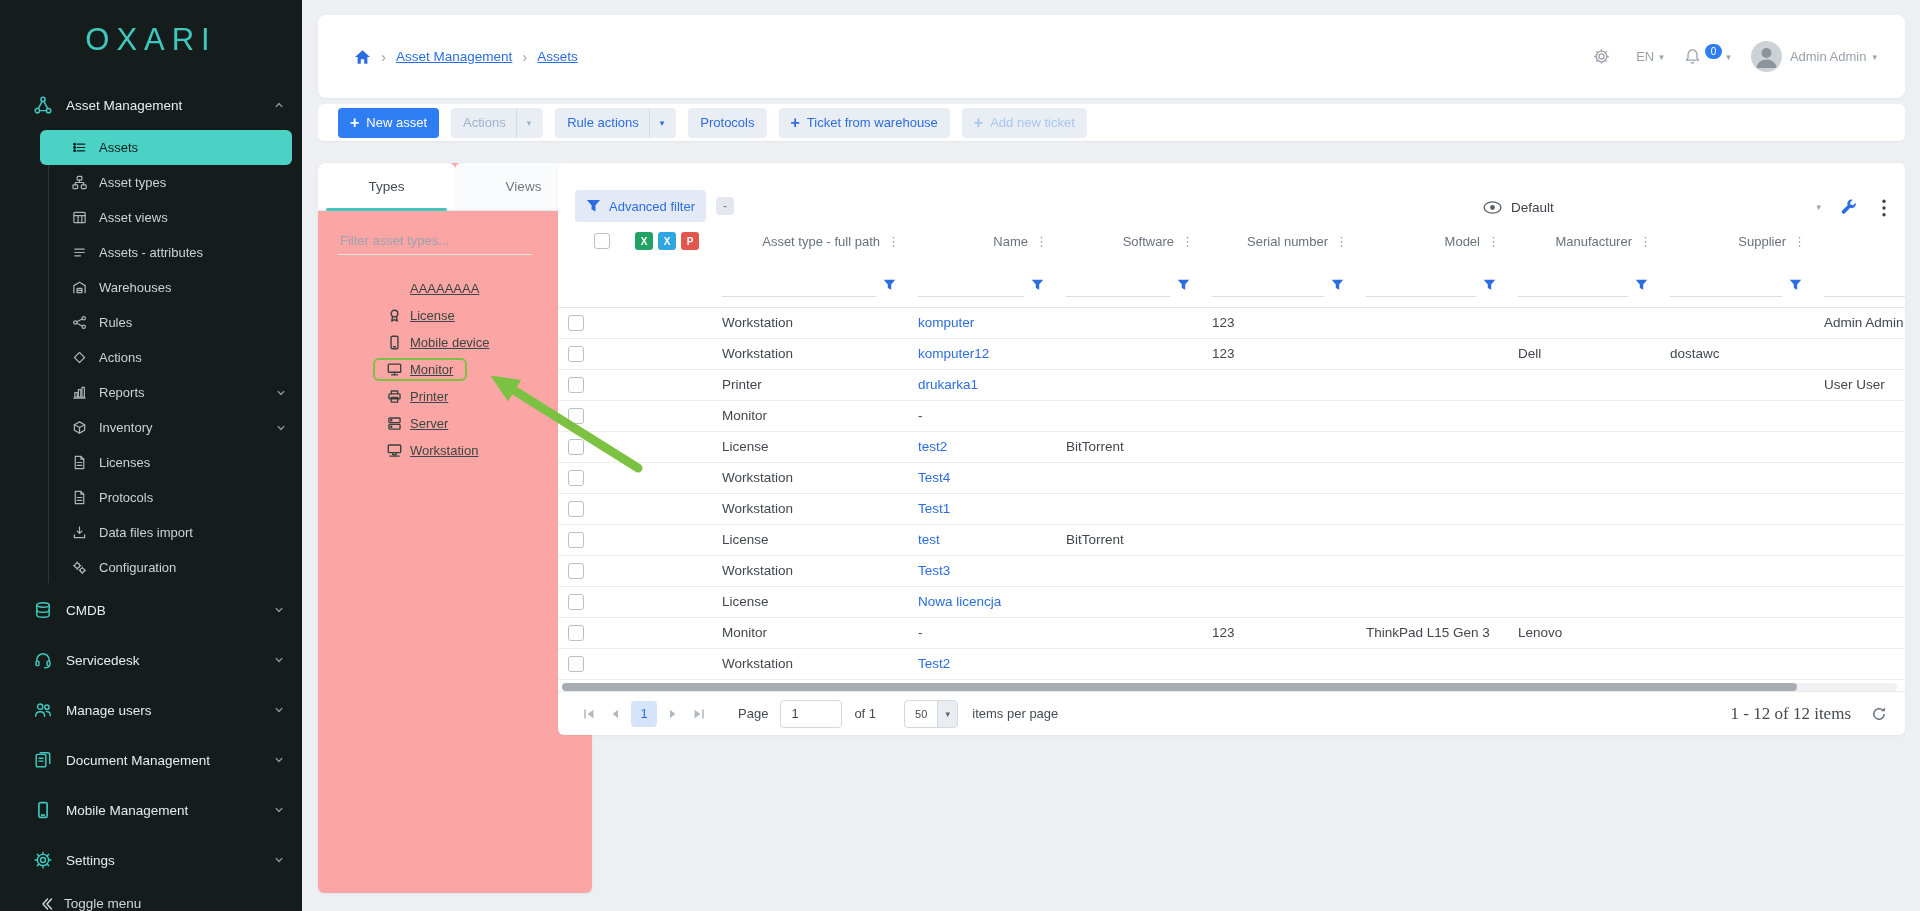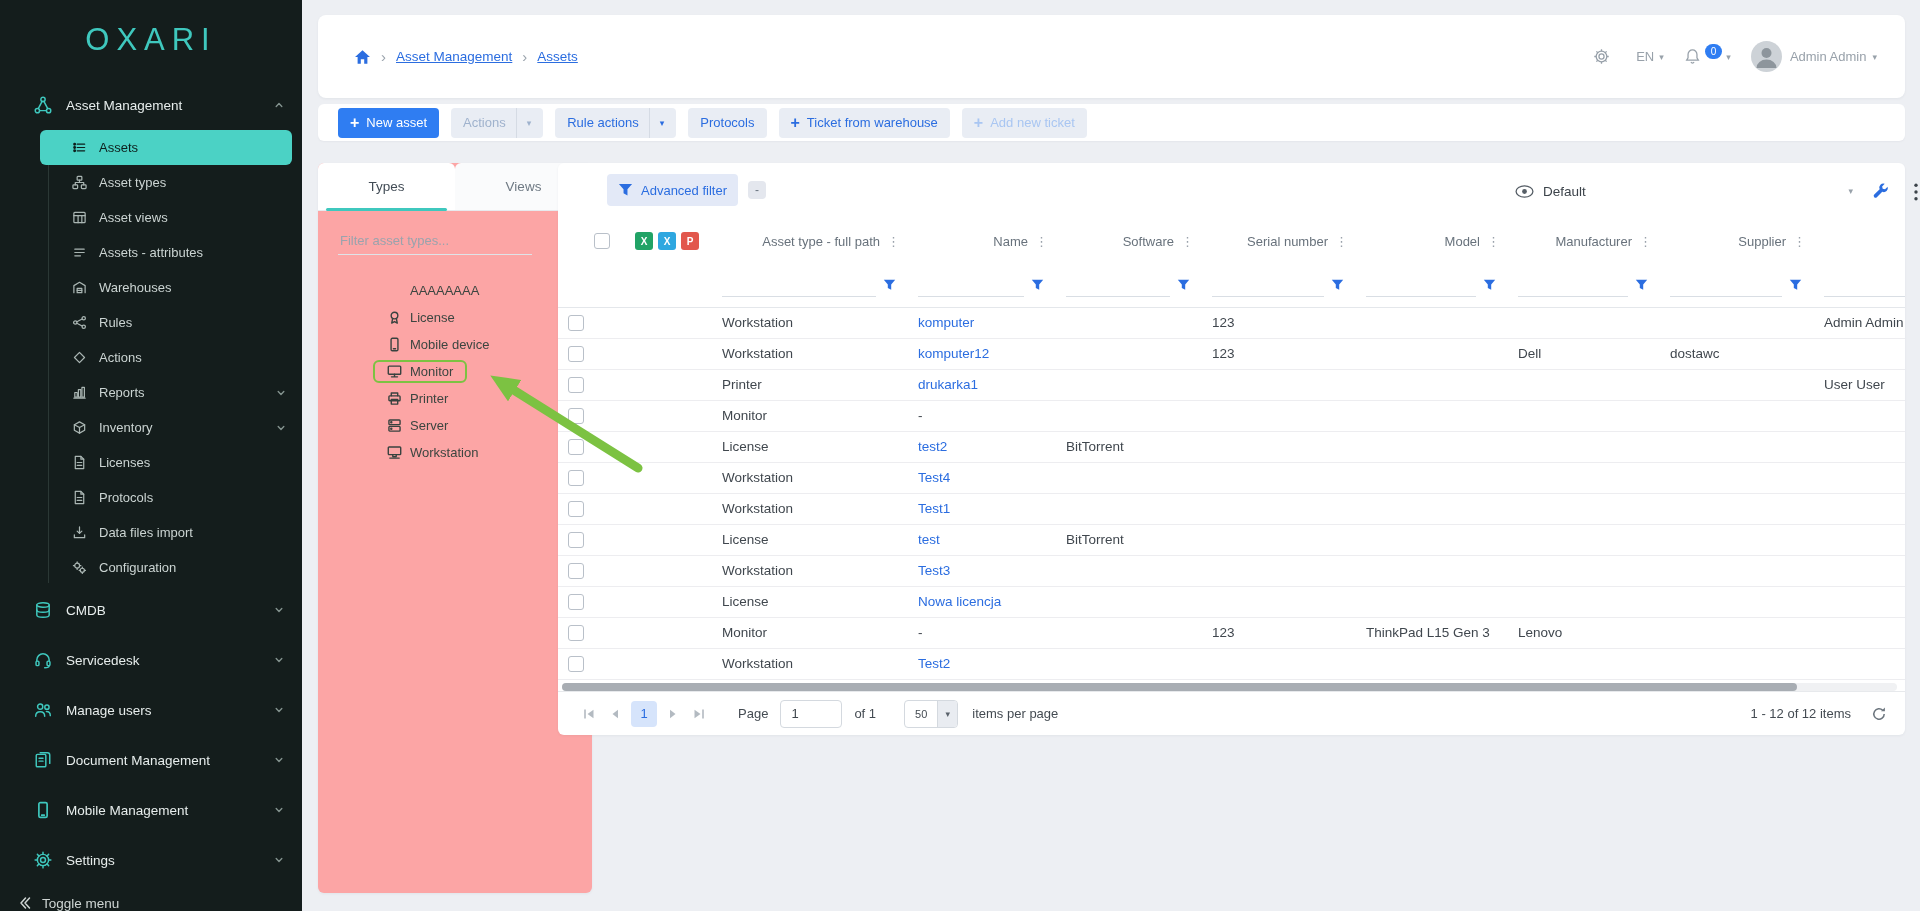--- a/index.html
+++ b/index.html
@@ -20,21 +20,21 @@
 .sb-item.top .sb-icon{color:var(--teal,#3fc8be);width:18px;height:18px;}
 .sb-item.sub .sb-icon{color:#aab6b3;width:15px;height:15px;}
 .sb-icon svg{width:100%;height:100%;}
 .sb-label{margin-left:14px;white-space:nowrap;}
 .sb-item.sub .sb-label{margin-left:12px;}
 .sb-chev{margin-left:auto;margin-right:18px;color:#84938f;display:inline-flex;}
 .sb-item.sub .sb-chev{margin-right:6px;}
 .sb-chev.up svg{transform:rotate(180deg);}
 .sb-item.active{background:var(--active-bg,#4bd2c5);color:#0d1f1c;}
 .sb-item.active .sb-icon{color:#0d1f1c;}
-.sb-toggle{position:absolute;top:896px;left:0;right:0;display:flex;align-items:flex-start;padding-left:18px;color:#cfd6d4;gap:10px;font-size:13.5px;cursor:pointer;}
+.sb-toggle{position:absolute;top:896px;left:0;right:0;display:flex;align-items:flex-end;padding-left:40px;color:#cfd6d4;gap:10px;font-size:13.5px;cursor:pointer;}
 
 
 .header-card{position:absolute;left:318px;top:15px;width:1587px;height:83px;background:#fff;border-radius:8px;box-shadow:0 1px 3px rgba(20,30,50,.05);}
 .breadcrumb{position:absolute;left:36px;top:0;height:100%;display:flex;align-items:center;gap:10px;}
 .bc-sep{color:#9aa3ac;font-size:15px;}
 .bc-link{color:var(--blue,#2b6de0);text-decoration:underline;font-size:13.5px;}
 .header-right{position:absolute;right:28px;top:0;height:100%;display:flex;align-items:center;gap:8px;color:#98a1aa;}
 .caret{font-size:9px;color:#98a1aa;}
 .h-lang{display:inline-flex;gap:5px;align-items:center;cursor:pointer;font-size:13px;margin-left:18px;}
 .h-bell{display:inline-flex;align-items:center;gap:4px;margin-left:12px;cursor:pointer;}
@@ -55,34 +55,34 @@
 
 
 .types-panel{position:absolute;left:318px;top:163px;width:274px;height:730px;background:#fca5a5;border-radius:6px;box-shadow:0 1px 3px rgba(20,30,50,.05);}
 .tabs{display:flex;height:48px;border-bottom:1px solid #e7eaee;}
 .tab{flex:1;display:flex;align-items:center;justify-content:center;font-size:13.5px;color:#6f7a84;cursor:pointer;position:relative;background:#fafbfc;border-radius:6px 6px 0 0;}
 .tab.active{background:#fff;color:#424c56;}
 .tab.active::after{content:"";position:absolute;left:8px;right:8px;bottom:-1px;height:3px;background:var(--teal,#3fc8be);border-radius:2px;}
 .type-filter{display:block;width:194px;margin:16px 20px 0;border:none;outline:none;border-bottom:1px solid #dfe3e8;padding:6px 2px;font-size:13px;color:#3f464d;background:transparent;font-family:inherit;}
 .type-filter::placeholder{color:#9aa3ad;}
 .tree{position:absolute;top:112px;left:0;right:0;}
-.tree-item{height:27px;display:flex;align-items:flex-end;padding-left:55px;cursor:pointer;}
+.tree-item{height:27px;display:flex;align-items:center;padding-left:55px;cursor:pointer;text-decoration:underline;}
 .ti-box{display:inline-flex;align-items:center;gap:8px;padding:2px 12px;border:2px solid transparent;border-radius:6px;}
 .tree-item.highlight .ti-box{border-color:var(--ann,#7cc242);}
 .ti-icon{width:15px;height:15px;color:#38423f;display:inline-flex;flex:none;}
 .ti-icon svg{width:100%;height:100%;}
 .ti-label{font-size:13px;color:#3c4540;white-space:nowrap;}
 .panel-actions{position:absolute;left:0;right:0;bottom:0;}
 .pa-row{height:32px;background:#dde2f3;display:flex;align-items:center;padding-left:15px;gap:13px;cursor:pointer;color:#2a3550;font-size:13px;border-top:1px solid #eef0f9;}
 .pa-row:last-child{border-radius:0 0 6px 6px;}
 .pa-icon{display:inline-flex;width:13px;}
 
 
 .table-card{position:absolute;left:558px;top:163px;width:1347px;height:572px;background:#fff;border-radius:6px;box-shadow:0 1px 3px rgba(20,30,50,.05);}
-.filter-bar{position:absolute;left:0;top:0;right:0;height:56px;margin-left:32px;}
+.filter-bar{position:absolute;left:0;top:16px;right:0;height:56px;}
 .adv-filter{position:absolute;left:17px;top:11px;height:32px;background:#e3e9f7;border-radius:4px;display:inline-flex;align-items:center;gap:8px;padding:0 11px;color:var(--blue,#2b6de0);font-size:13px;cursor:pointer;}
 .filter-badge{position:absolute;left:158px;top:18px;width:18px;height:18px;background:#e4e7ee;border-radius:4px;color:#6a7480;display:flex;align-items:center;justify-content:center;font-size:12px;}
 .view-select{position:absolute;left:925px;top:13px;width:338px;height:30px;display:flex;align-items:center;gap:9px;cursor:pointer;}
 .vs-label{font-size:13.5px;color:#3c434a;flex:1;}
 .wrench-btn{position:absolute;left:1276px;top:13px;width:30px;height:30px;display:flex;align-items:center;justify-content:center;cursor:pointer;}
 .card-menu{position:absolute;left:1316px;top:19px;width:20px;height:20px;display:flex;align-items:center;justify-content:center;cursor:pointer;}
 
 .table-scroll{position:absolute;left:0;top:56px;width:1347px;height:462px;overflow:hidden;}
 table{border-collapse:collapse;table-layout:fixed;width:1454px;}
 th{font-weight:normal;text-align:right;}
@@ -108,21 +108,21 @@
 .pg-btn{width:26px;height:26px;display:inline-flex;align-items:center;justify-content:center;color:#b3bac1;cursor:pointer;flex:none;}
 .pg-btn.flip svg{transform:scaleX(-1);}
 .pg-current{width:26px;height:26px;background:#d6e4fb;color:var(--blue,#2b6de0);border-radius:4px;display:inline-flex;align-items:center;justify-content:center;font-size:13px;margin:0 3px;cursor:pointer;flex:none;}
 .pg-label{margin-left:26px;font-size:13px;white-space:nowrap;}
 .pg-label.of{margin-left:12px;}
 .pg-input{width:62px;height:28px;border:1px solid #d4d9df;border-radius:4px;margin-left:12px;padding:0 10px;font-size:13px;color:#3f464d;outline:none;font-family:inherit;}
 .pg-size{margin-left:28px;height:28px;border:1px solid #d4d9df;border-radius:4px;display:inline-flex;align-items:center;overflow:hidden;cursor:pointer;background:#fff;}
 .pg-size .pg-size-val{padding:0 10px;font-size:11px;}
 .pg-size-caret{width:20px;align-self:stretch;background:#e9ecf1;display:inline-flex;align-items:center;justify-content:center;font-size:9px;color:#5a626b;border-left:1px solid #d4d9df;}
 .pg-ipp{margin-left:14px;font-size:13px;}
-.pg-range{margin-left:auto;font-size:13px;white-space:nowrap;}
+.pg-range{margin-left:auto;font-size:17px;white-space:nowrap;font-family:Liberation Serif, serif;}
 .pg-refresh{margin-left:20px;color:#6b747d;cursor:pointer;display:inline-flex;}
 
 
 .annotation-arrow{position:absolute;left:470px;top:358px;width:185px;height:122px;z-index:20;pointer-events:none;}
 </style>
 </head>
 <body>
 
 <div class="sidebar">
   <div class="logo">

